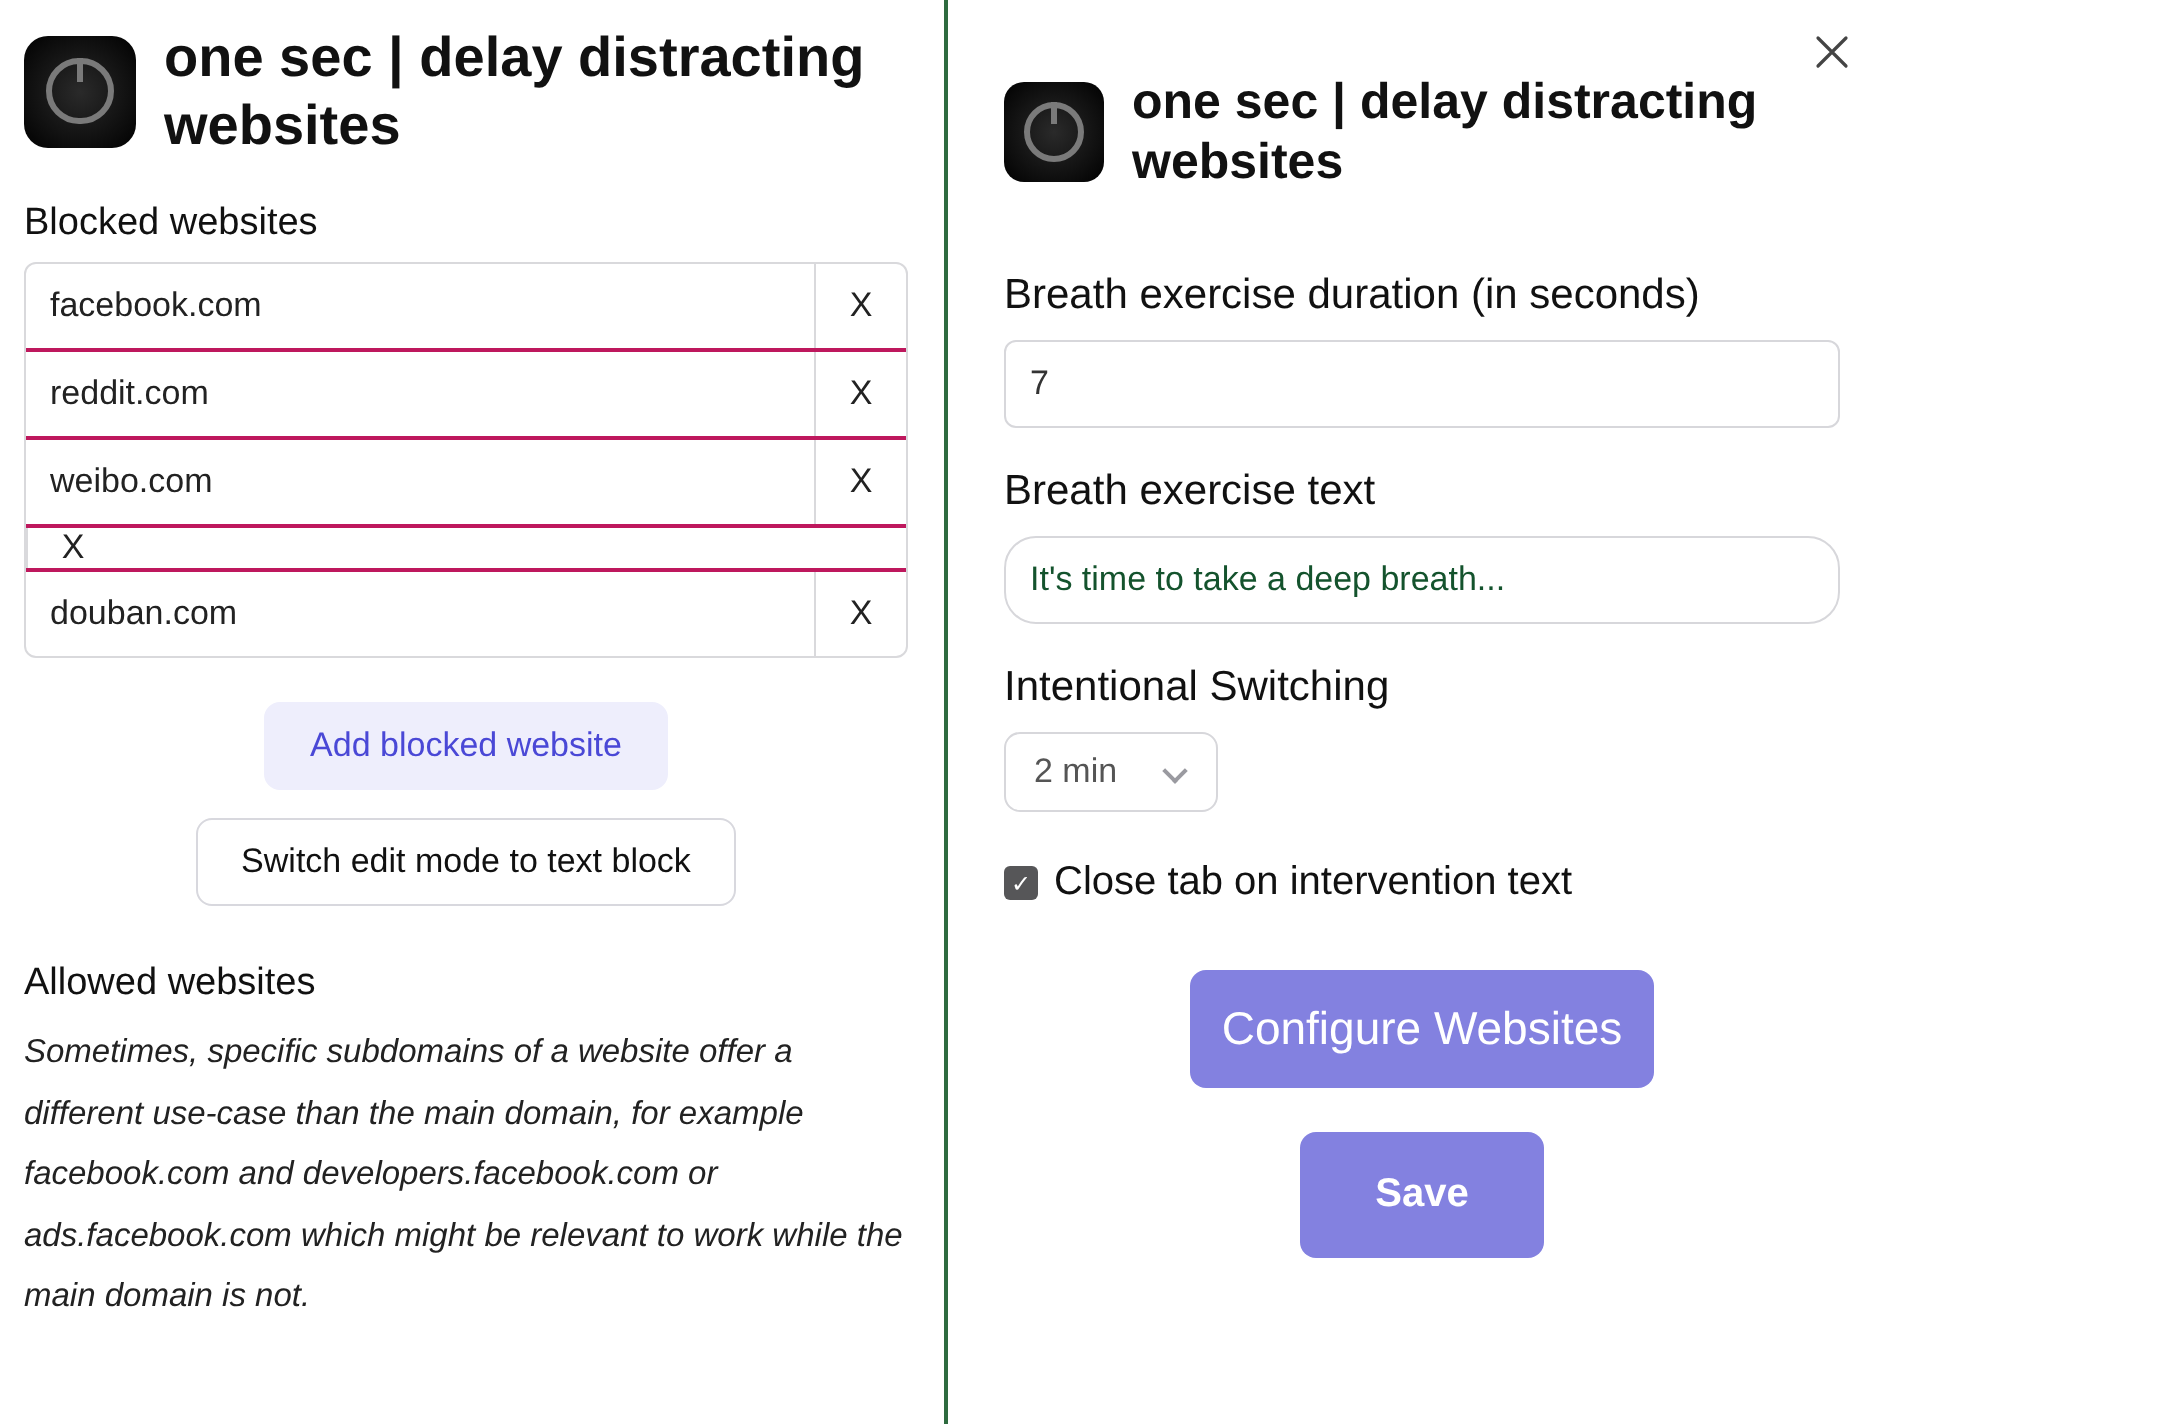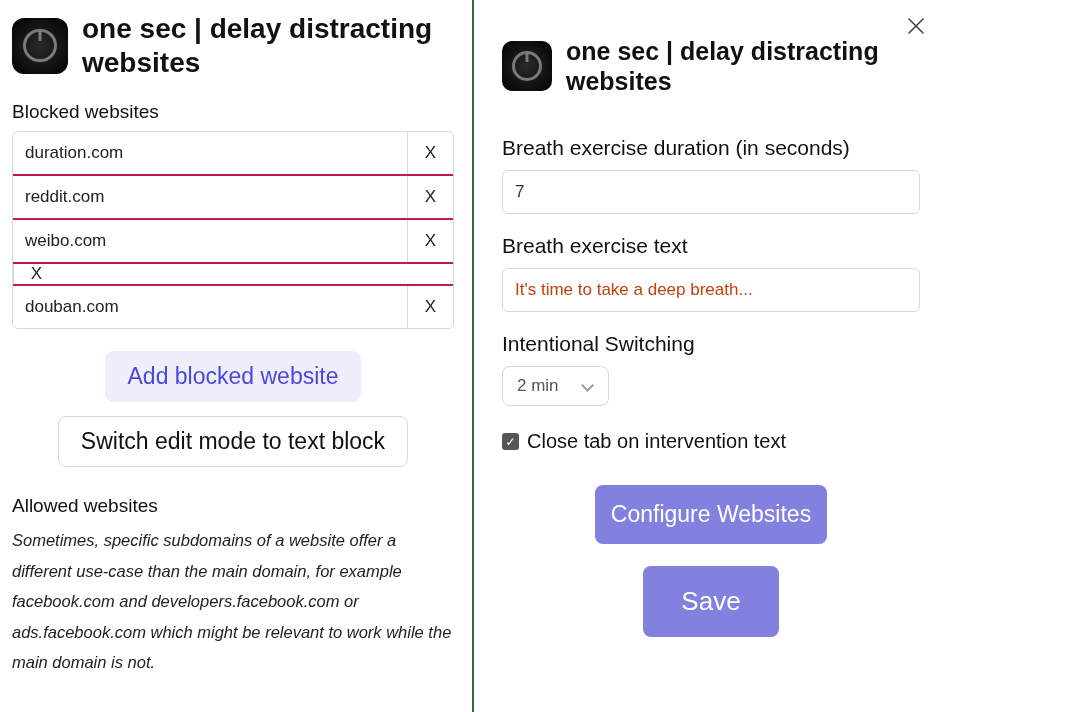--- a/index.html
+++ b/index.html
@@ -96,21 +96,21 @@
     flex-direction: column;
     align-items: center;
     gap: 14px;
     margin-top: 22px;
     margin-bottom: 28px;
   }
   .btn {
     border: 1px solid #d8d8de;
     border-radius: 8px;
     padding: 11px 22px;
-    font-size: 23px;
+    font-size: 17px;
     cursor: pointer;
     background: #fff;
   }
   .btn-primary-outline {
     background: #eeeefc;
     border-color: #eeeefc;
     color: #4a48d6;
     font-weight: 500;
   }
   .desc {
@@ -195,43 +195,44 @@
     color: #fff;
     border: none;
     border-radius: 8px;
     cursor: pointer;
   }
   .btn-config {
     font-size: 23px;
     padding: 16px 16px;
   }
   .btn-save {
-    font-size: 26px;
+    font-size: 20px;
     padding: 20px 38px;
+    font-weight: bold;
   }
 </style>
 </head>
 <body>
 
 <div class="split">
 
   <div class="panel panel-left">
 
     <div class="header">
       <div class="header-icon">
           <div class="ring"></div>
         </div>
       <div class="header-title">one sec | delay distracting websites</div>
     </div>
 
     <div class="section-title">Blocked websites</div>
 
     <div class="blocked-table">
       <div class="blocked-row">
-        <div class="blocked-domain">duration.com</div>
+        <div class="blocked-domain">facebook.com</div>
         <div class="blocked-x">X</div>
       </div>
       <div class="blocked-row">
         <div class="blocked-domain">reddit.com</div>
         <div class="blocked-x">X</div>
       </div>
       <div class="blocked-row">
         <div class="blocked-domain">weibo.com</div>
         <div class="blocked-x">X</div>
       </div>
@@ -264,21 +265,21 @@
       <div class="header-icon-sm">
           <div class="ring"></div>
         </div>
       <div class="header-title">one sec | delay distracting websites</div>
     </div>
 
     <div class="field-label">Breath exercise duration (in seconds)</div>
     <input class="text-input" type="text" value="7" style="">
 
     <div class="field-label">Breath exercise text</div>
-    <input class="text-input" type="text" style="color: #c2410c;" value="It's time to take a deep breath...">
+    <input class="text-input" type="text" style="color: #14532d; border-radius: 16px;" value="It's time to take a deep breath...">
 
     <div class="field-label">Intentional Switching</div>
     <div class="select-wrap">
       <span>2 min</span>
       <span class="chev"></span>
     </div>
 
     <div class="check-row">
       <span class="checkbox">✓</span>
       <span>Close tab on intervention text</span>

